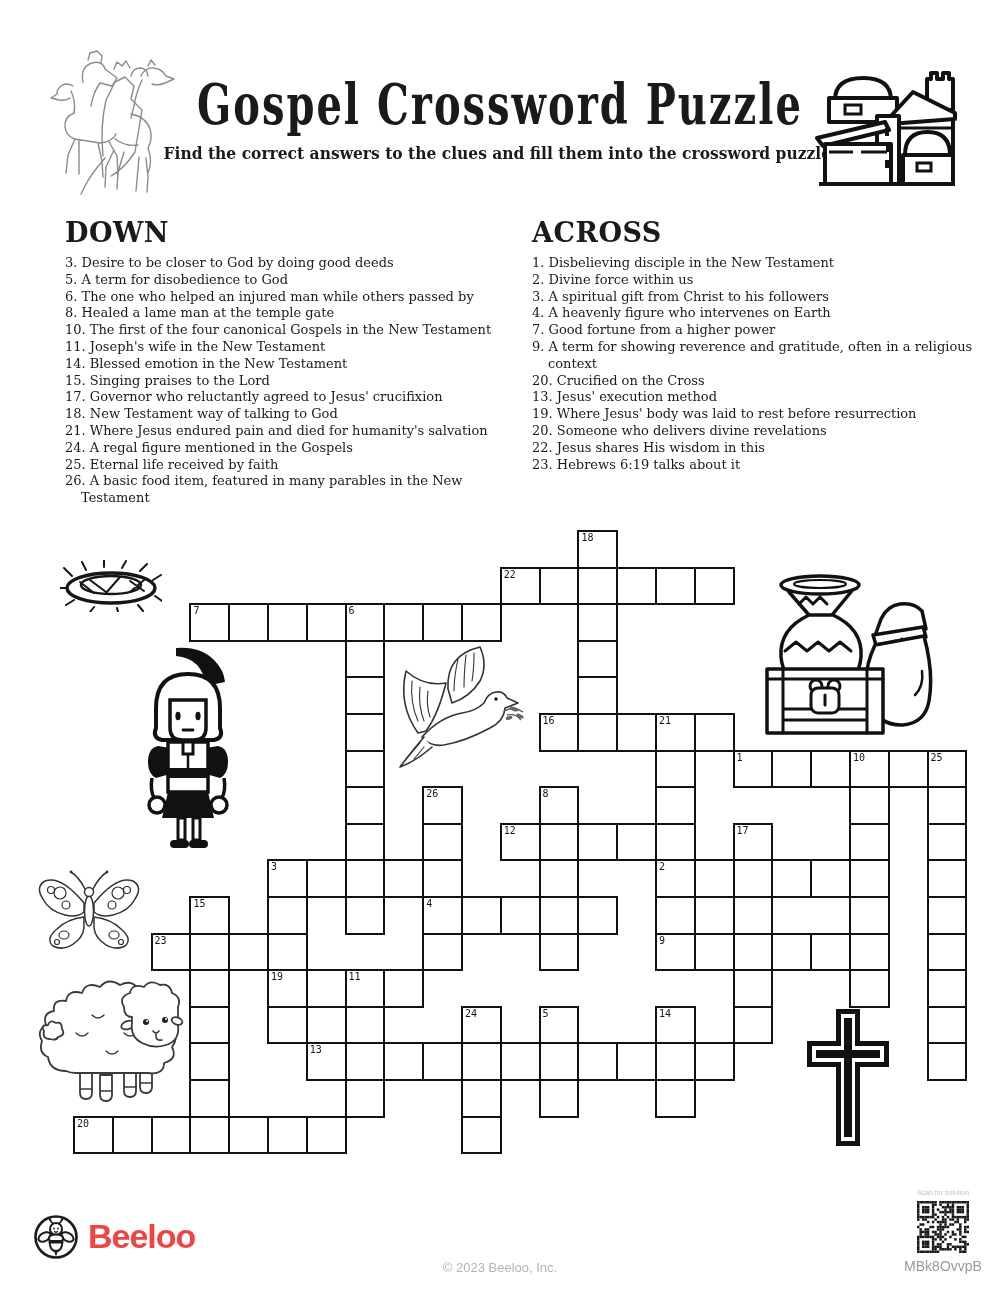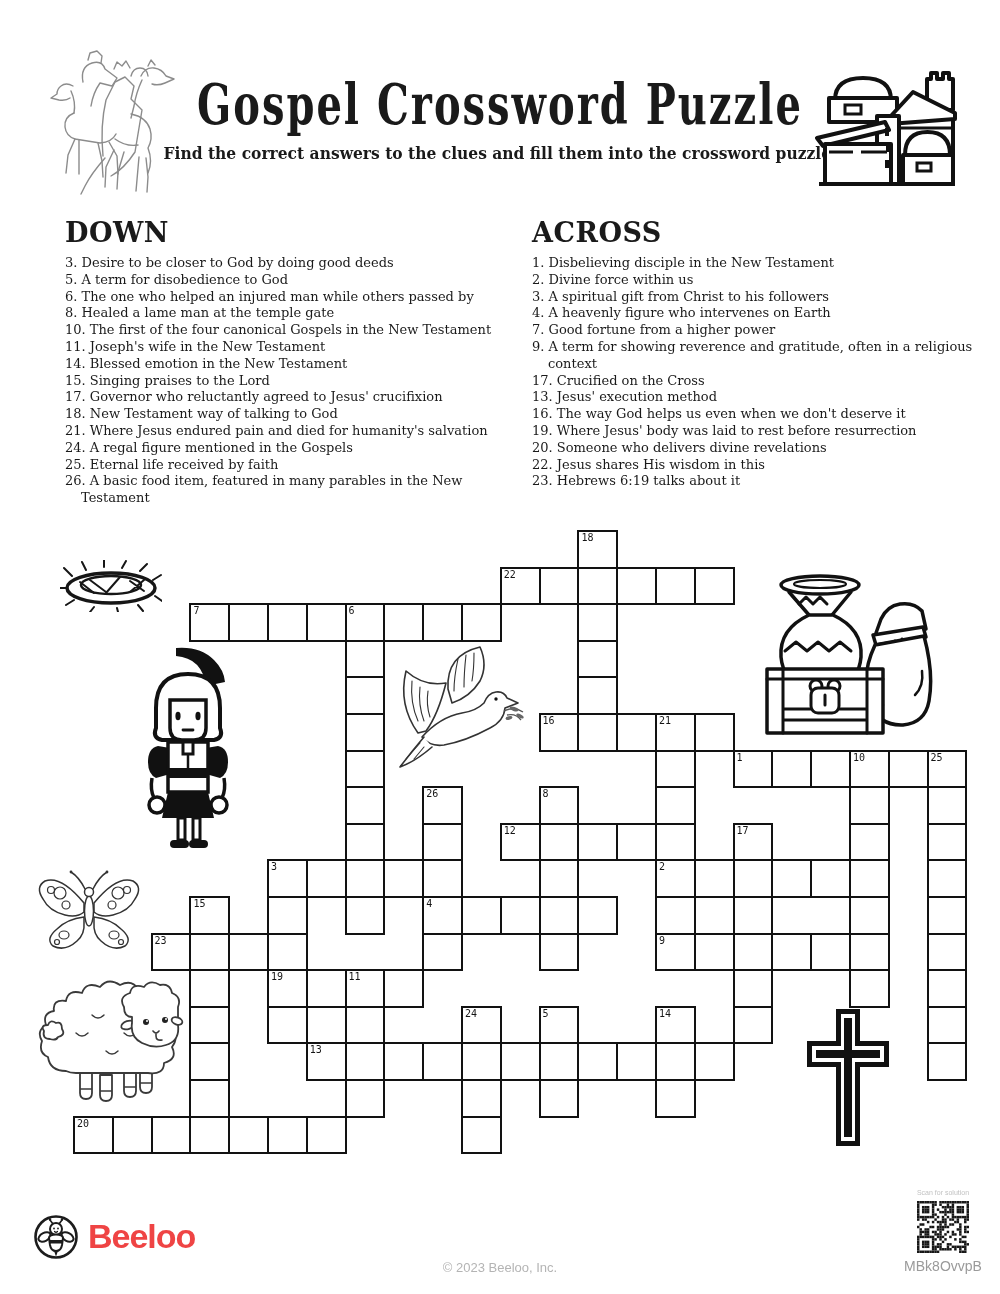--- a/index.html
+++ b/index.html
@@ -105,23 +105,22 @@
   </div>
   <div id="across-col" class="clues">
     <h2>ACROSS</h2>
     <div id="across-list">
         <div class="clue">1. Disbelieving disciple in the New Testament</div>
         <div class="clue">2. Divine force within us</div>
         <div class="clue">3. A spiritual gift from Christ to his followers</div>
         <div class="clue">4. A heavenly figure who intervenes on Earth</div>
         <div class="clue">7. Good fortune from a higher power</div>
         <div class="clue">9. A term for showing reverence and gratitude, often in a religious context</div>
-        <div class="clue">17. Crucified on the Cross</div>
+        <div class="clue">20. Crucified on the Cross</div>
         <div class="clue">13. Jesus' execution method</div>
-        <div class="clue">16. The way God helps us even when we don't deserve it</div>
         <div class="clue">19. Where Jesus' body was laid to rest before resurrection</div>
         <div class="clue">20. Someone who delivers divine revelations</div>
         <div class="clue">22. Jesus shares His wisdom in this</div>
         <div class="clue">23. Hebrews 6:19 talks about it</div>
       </div>
   </div>
 
   <div id="grid" style="width: 894.4px; height: 624.2px;">
       <div class="cell" style="left: 504.4px; top: 0px; width: 40.8px; height: 38.6px;">
         <span class="cnum">18</span>

